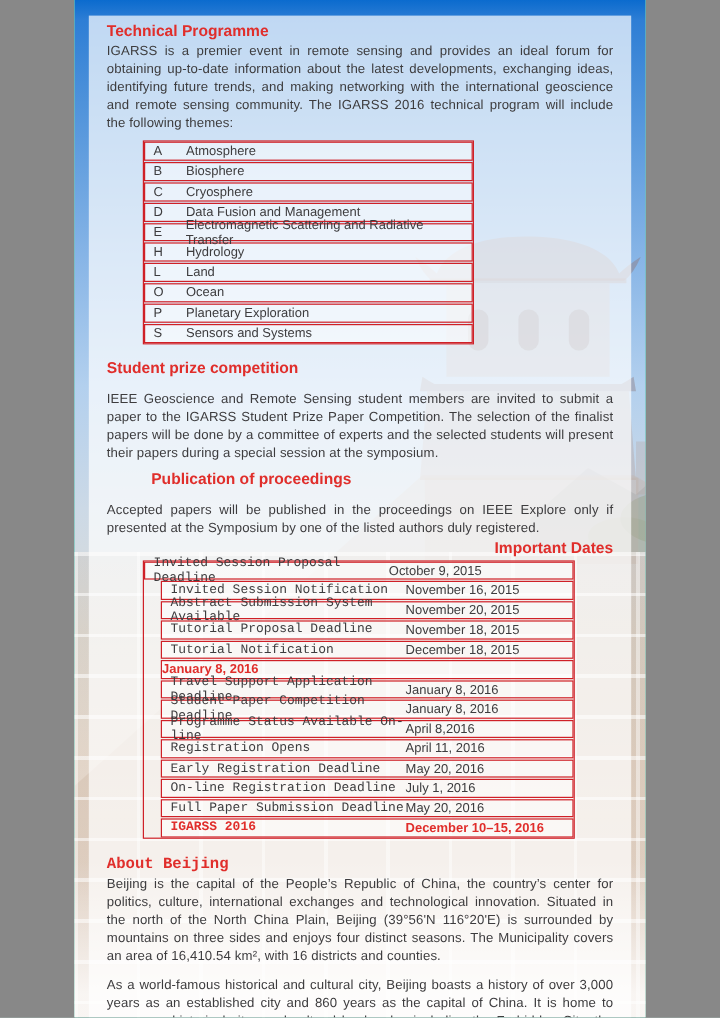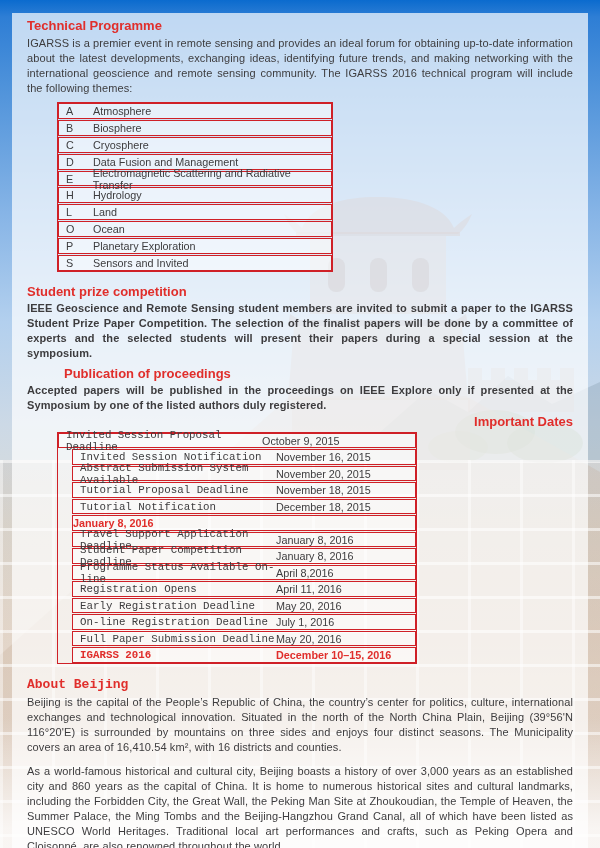--- a/index.html
+++ b/index.html
@@ -1,17 +1,17 @@
 <!DOCTYPE html>
 <html><head>
 <meta charset="utf-8">
 <style>
   html,body{margin:0;padding:0;background:#888;}
   .page{
-    position:relative;width:600px;height:848px;overflow:hidden;background:#5eead4;
+    position:relative;width:476px;height:848px;overflow:hidden;background:#5eead4;
     font-family:"Liberation Sans", sans-serif;margin:0 auto;
     --red:#e02e2b;--bred:#cf2027;--text:#3d3c3e;
   }
   
   .bg{position:absolute;inset:0;background:linear-gradient(180deg,
       #0b6bce 0%,#2e7ed5 2%,#4e92da 10%,#86b4e6 25%,#b3d0ee 38%,
       #ccd9e6 50%,#dcdcd8 62%,#ece5dd 75%,#f7f3ef 88%,#fdfcfb 100%);}
   .wall-art{position:absolute;inset:0;width:600px;height:848px;}
   .bricks{position:absolute;left:0;right:0;top:460px;bottom:0;
     background:
@@ -20,21 +20,21 @@
       linear-gradient(180deg, rgba(196,162,132,.14), rgba(188,150,120,.30));}
   .bgfade{position:absolute;left:0;right:0;bottom:0;height:130px;
     background:linear-gradient(180deg, rgba(255,255,255,0) 0%, rgba(255,255,255,.8) 85%);}
   .overlay{position:absolute;left:12px;right:12px;top:13px;bottom:0;
     background:rgba(255,255,255,.70);}
   
   .content{position:absolute;left:27px;right:27px;top:18px;color:var(--text);}
   h2.sec{margin:0;font-size:13px;line-height:16px;font-weight:bold;color:var(--red);}
   h2.sp{margin-top:12px;} h2.pub{margin-top:5px;padding-left:37px;} h2.id{margin-top:1px;text-align:right;} h2.ab{margin-top:13px;font-family:Liberation Mono, monospace;}
   p.body{margin:0;font-size:11px;line-height:15px;text-align:justify;color:var(--text);letter-spacing:.1px;}
-  p.p1,p.pb1{margin-top:2px;} p.psp,p.ppub{margin-top:1px;font-weight:bold;} p.pb2{margin-top:9px;}
+  p.p1,p.pb1{margin-top:2px;} p.psp,p.ppub{margin-top:11px;} p.pb2{margin-top:9px;}
   
   .themes{margin:6px 0 0 30px;width:276px;border:1.5px solid var(--bred);box-sizing:border-box;}
   .trow{display:flex;align-items:center;height:15.9px;box-sizing:border-box;
     border:1px solid var(--bred);background:rgba(255,255,255,.5);}
   .trow + .trow{margin-top:1px;}
   .tcode{width:27px;padding-left:7px;font-size:10.8px;}
   .tlabel{font-size:10.8px;}
   
   .dates{margin:2px 0 0 30px;width:360px;border:1.5px solid var(--bred);box-sizing:border-box;}
   .drow{display:flex;align-items:center;height:15.5px;box-sizing:border-box;
@@ -115,21 +115,21 @@
       <div class="trow">
           <span class="tcode">O</span>
           <span class="tlabel">Ocean</span>
         </div>
       <div class="trow">
           <span class="tcode">P</span>
           <span class="tlabel">Planetary Exploration</span>
         </div>
       <div class="trow">
           <span class="tcode">S</span>
-          <span class="tlabel">Sensors and Invited</span>
+          <span class="tlabel">Sensors and Systems</span>
         </div>
     </div>
 
     <h2 class="sec sp">Student prize competition</h2>
     <p class="body psp">IEEE Geoscience and Remote Sensing student members are invited to submit a paper to the IGARSS Student Prize Paper Competition. The selection of the finalist papers will be done by a committee of experts and the selected students will present their papers during a special session at the symposium.</p>
 
     <h2 class="sec pub">Publication of proceedings</h2>
     <p class="body ppub">Accepted papers will be published in the proceedings on IEEE Explore only if presented at the Symposium by one of the listed authors duly registered.</p>
 
     <h2 class="sec id">Important Dates</h2>

